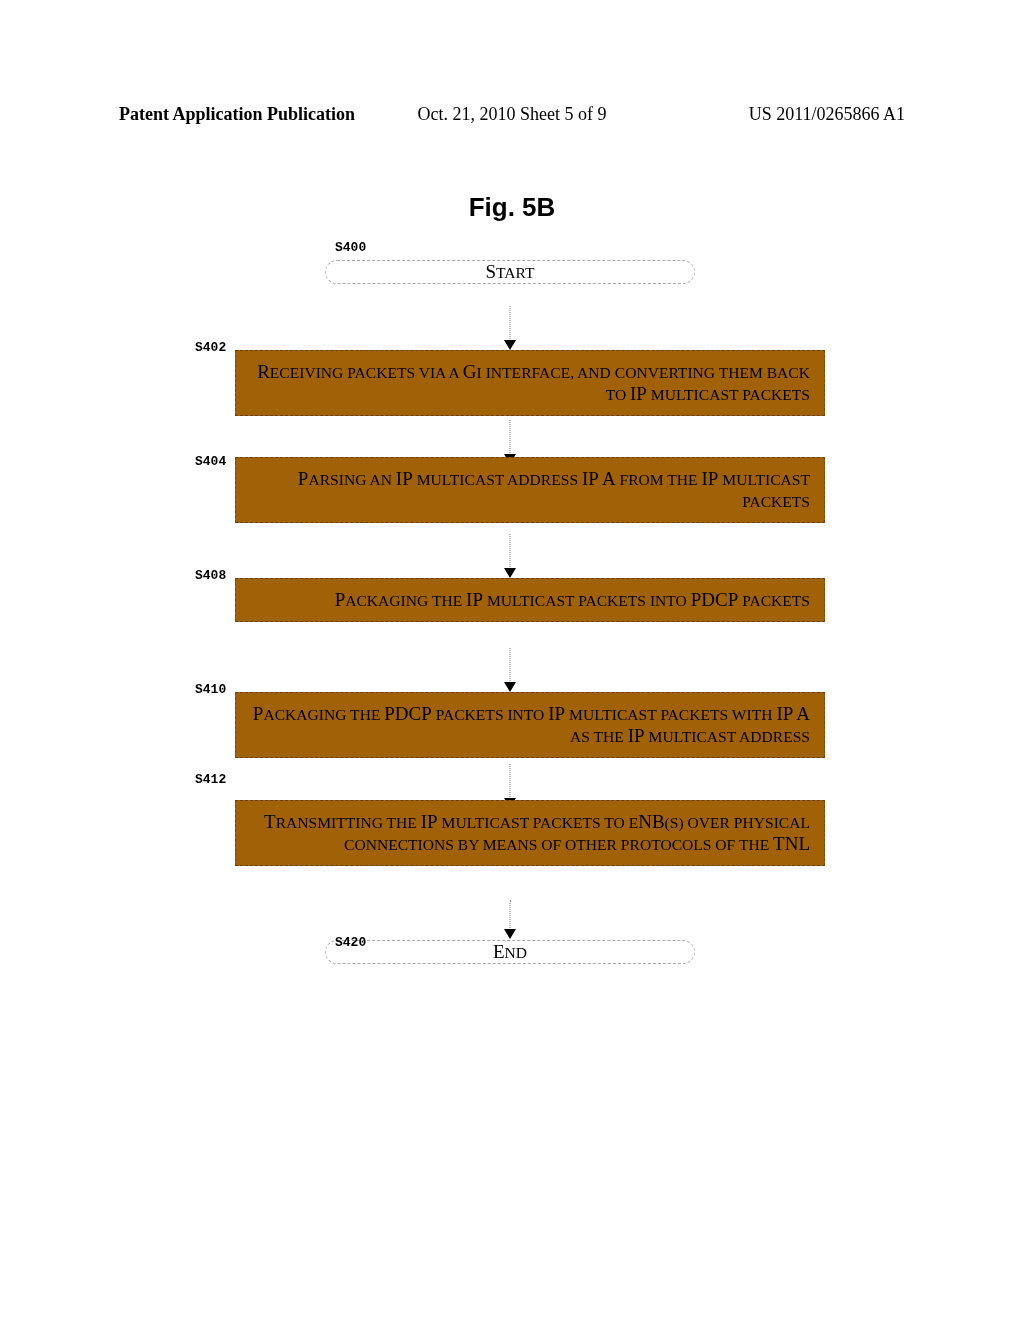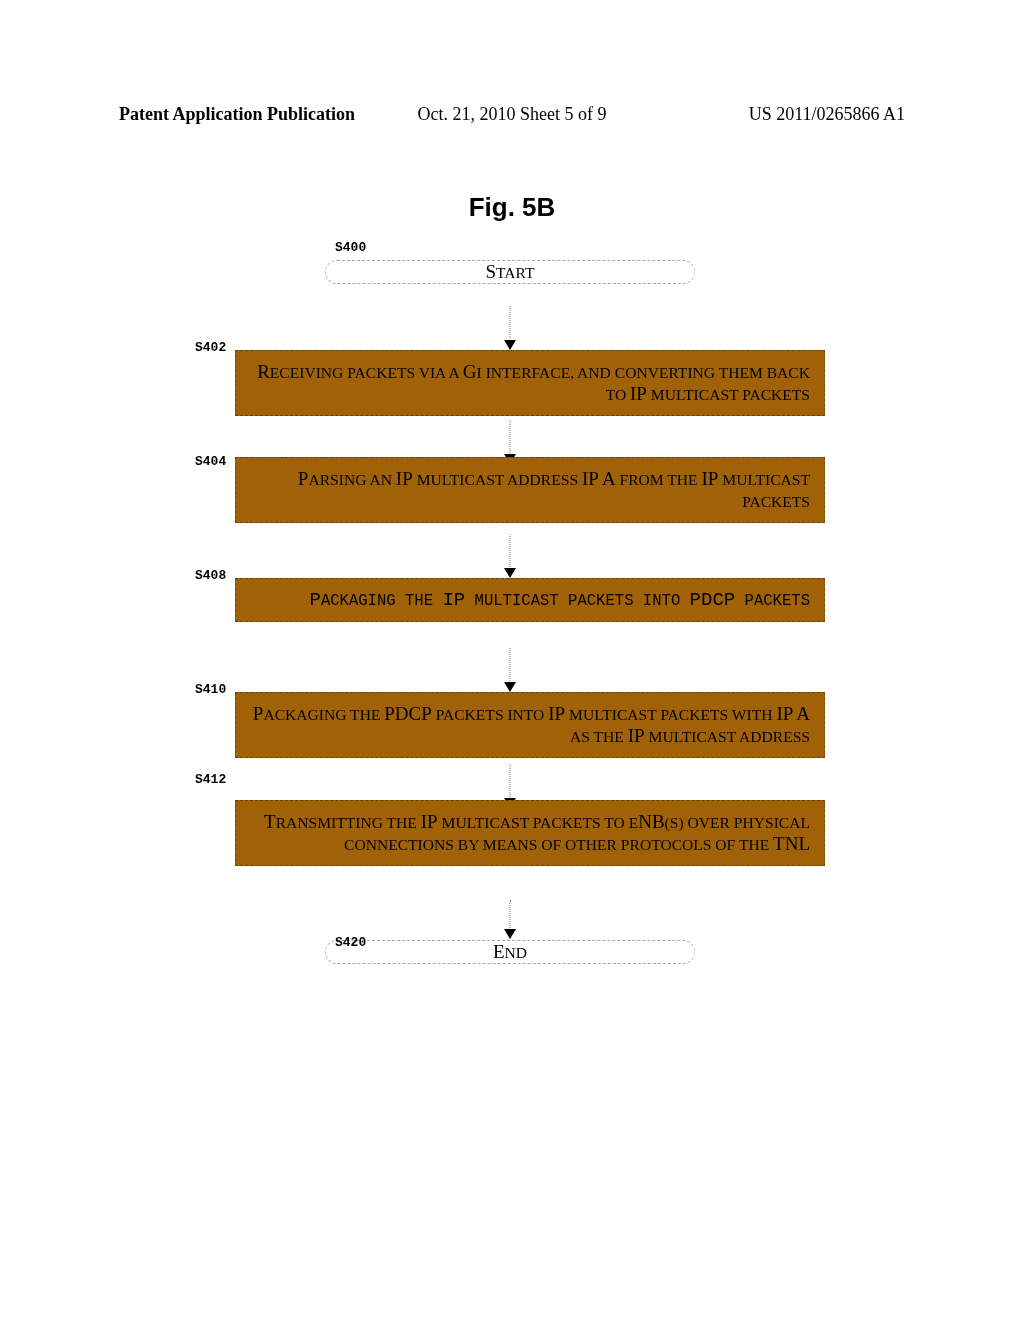--- a/index.html
+++ b/index.html
@@ -150,21 +150,21 @@
 
   <div class="step-label" style="top:214px;">S404</div>
   <div class="box" style="top:217px;">
     <span><span class="first-letter">P</span><span class="small-caps">arsing an </span>IP<span class="small-caps"> multicast address </span>IP A<span class="small-caps"> from the </span>IP<span class="small-caps"> multicast packets</span></span>
   </div>
 
   <div class="connector" style="top:294px;height:35px;"></div>
   <div class="arrowhead" style="top:328px;"></div>
 
   <div class="step-label" style="top:328px;">S408</div>
-  <div class="box" style="top:338px;font-family:Liberation Mono, monospace;">
+  <div class="box" style="top:338px;">
     <span><span class="first-letter">P</span><span class="small-caps">ackaging the </span>IP<span class="small-caps"> multicast packets into </span>PDCP<span class="small-caps"> packets</span></span>
   </div>
 
   <div class="connector" style="top:408px;height:35px;"></div>
   <div class="arrowhead" style="top:442px;"></div>
 
   <div class="step-label" style="top:442px;">S410</div>
   <div class="box" style="top:452px;">
     <span><span class="first-letter">P</span><span class="small-caps">ackaging the </span>PDCP<span class="small-caps"> packets into </span>IP<span class="small-caps"> multicast packets with </span>IP A<span class="small-caps"> as the </span>IP<span class="small-caps"> multicast address</span></span>
   </div>

